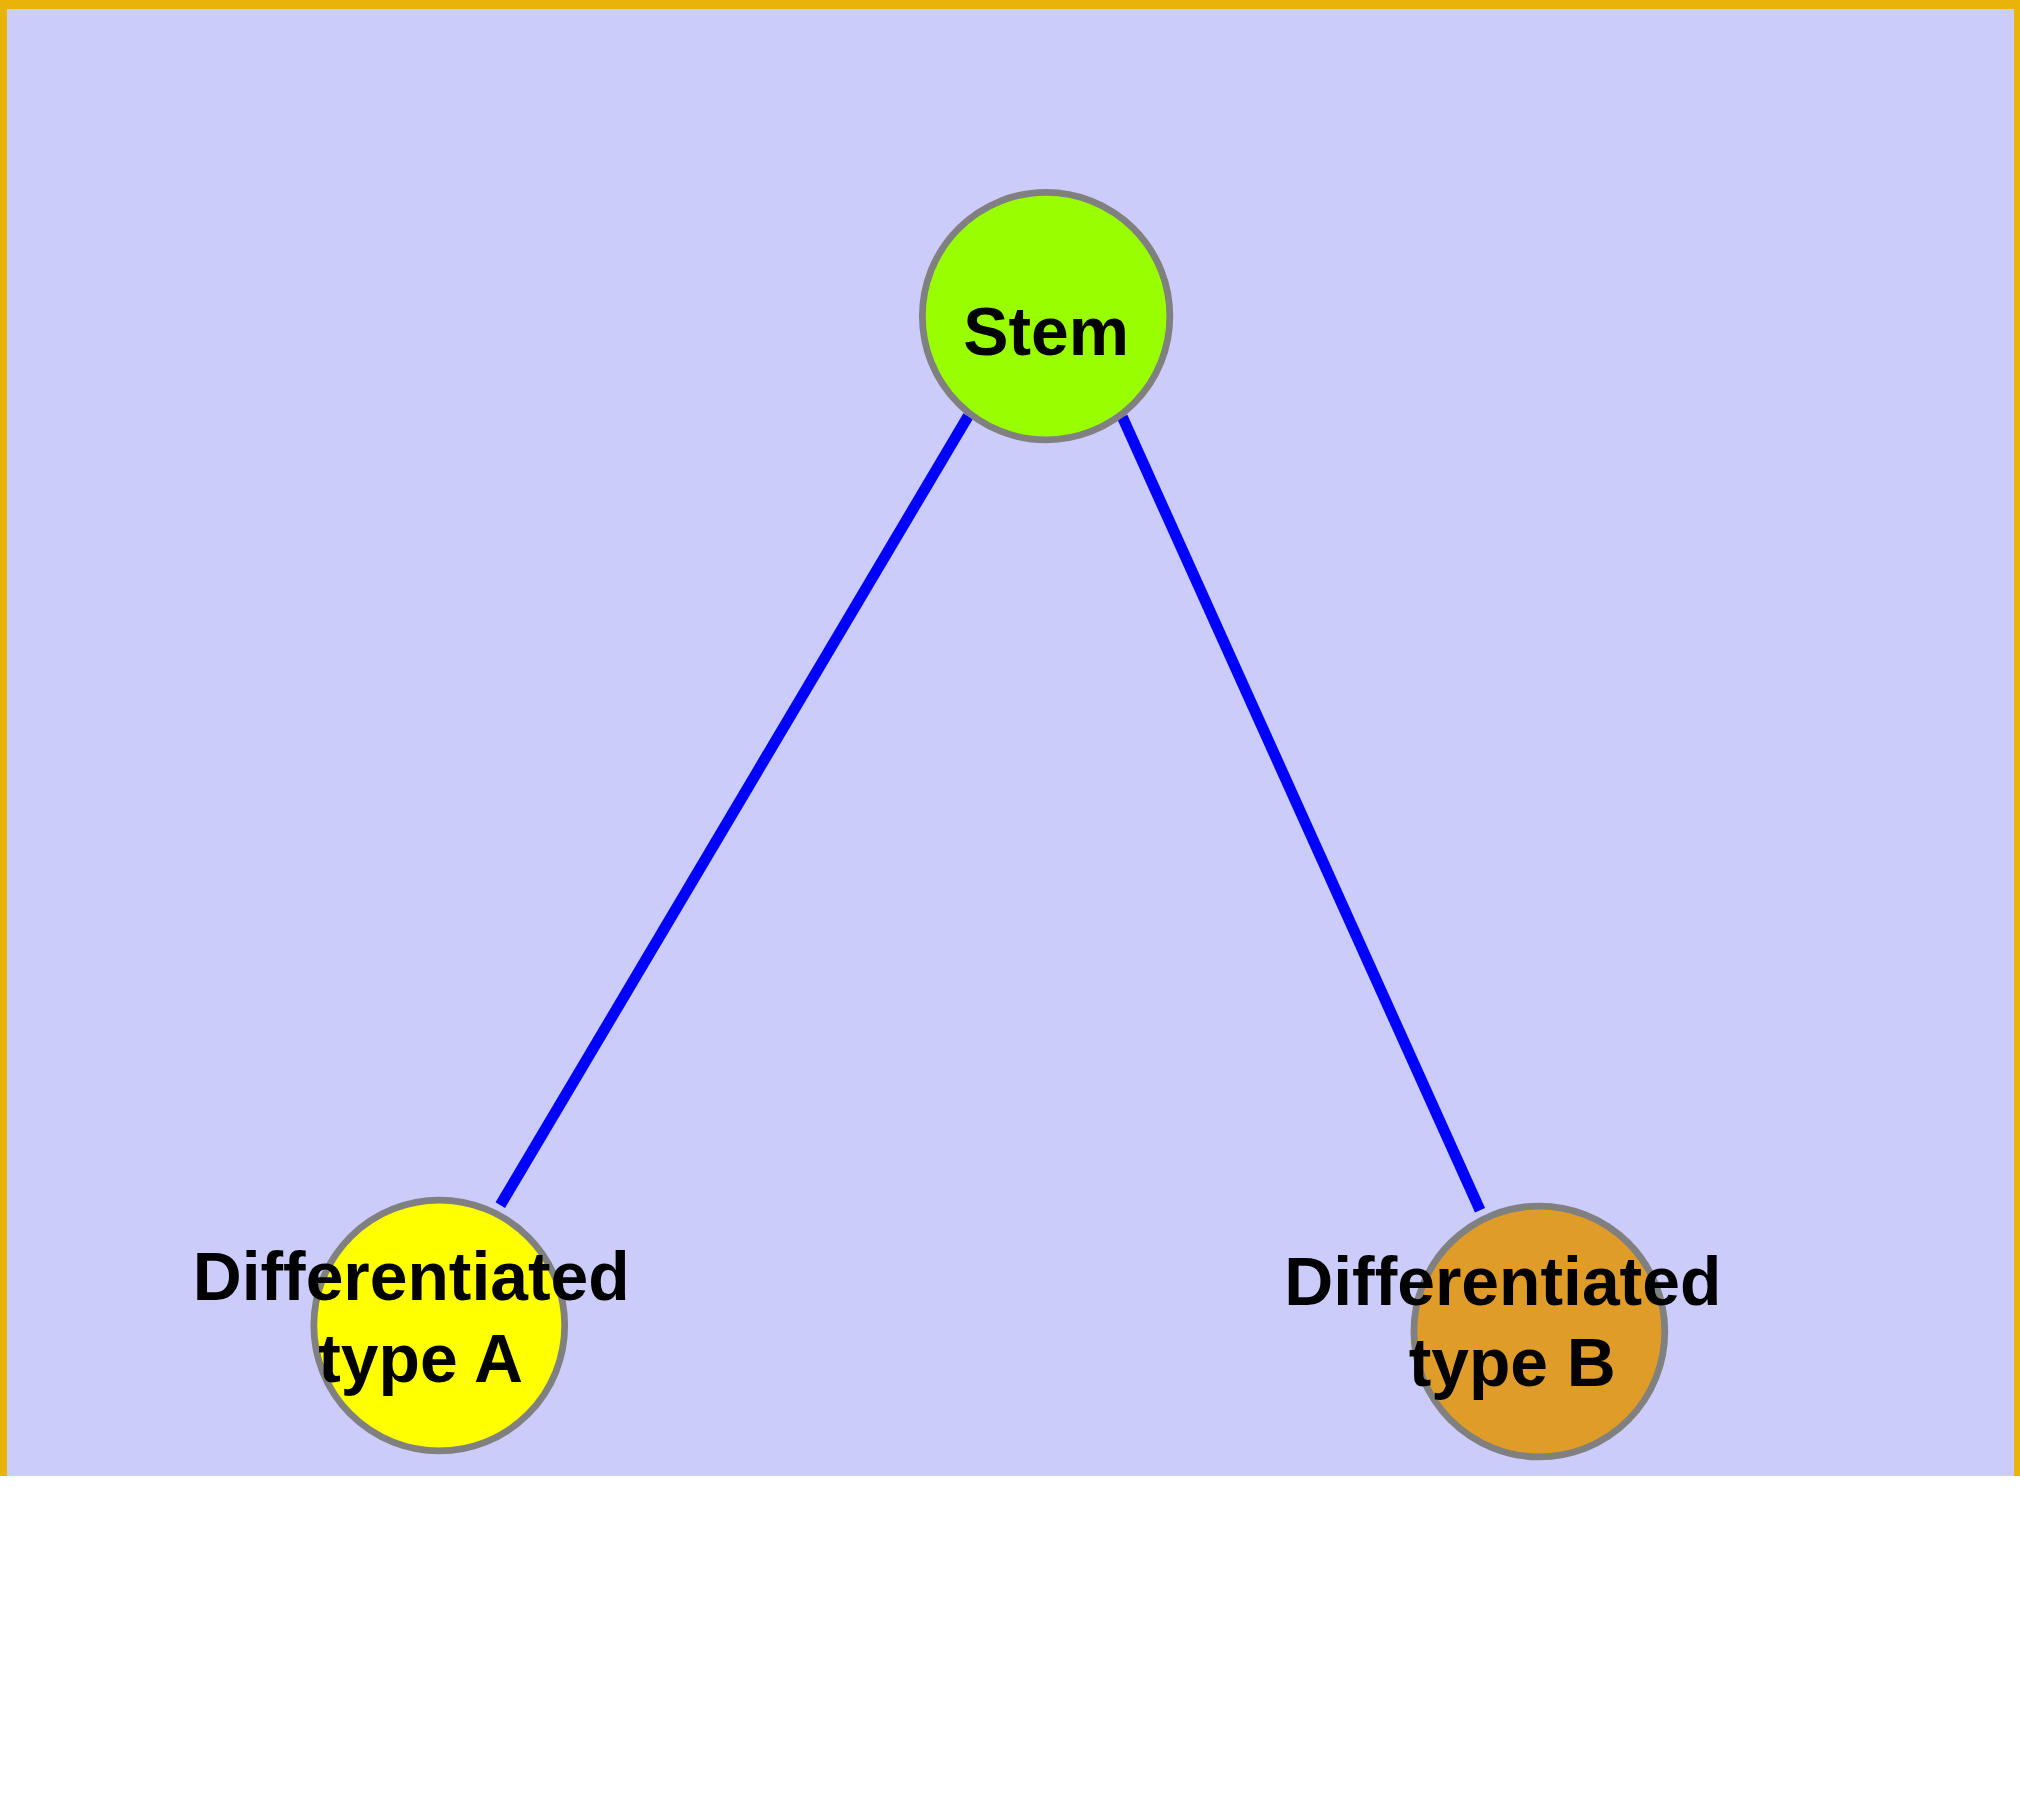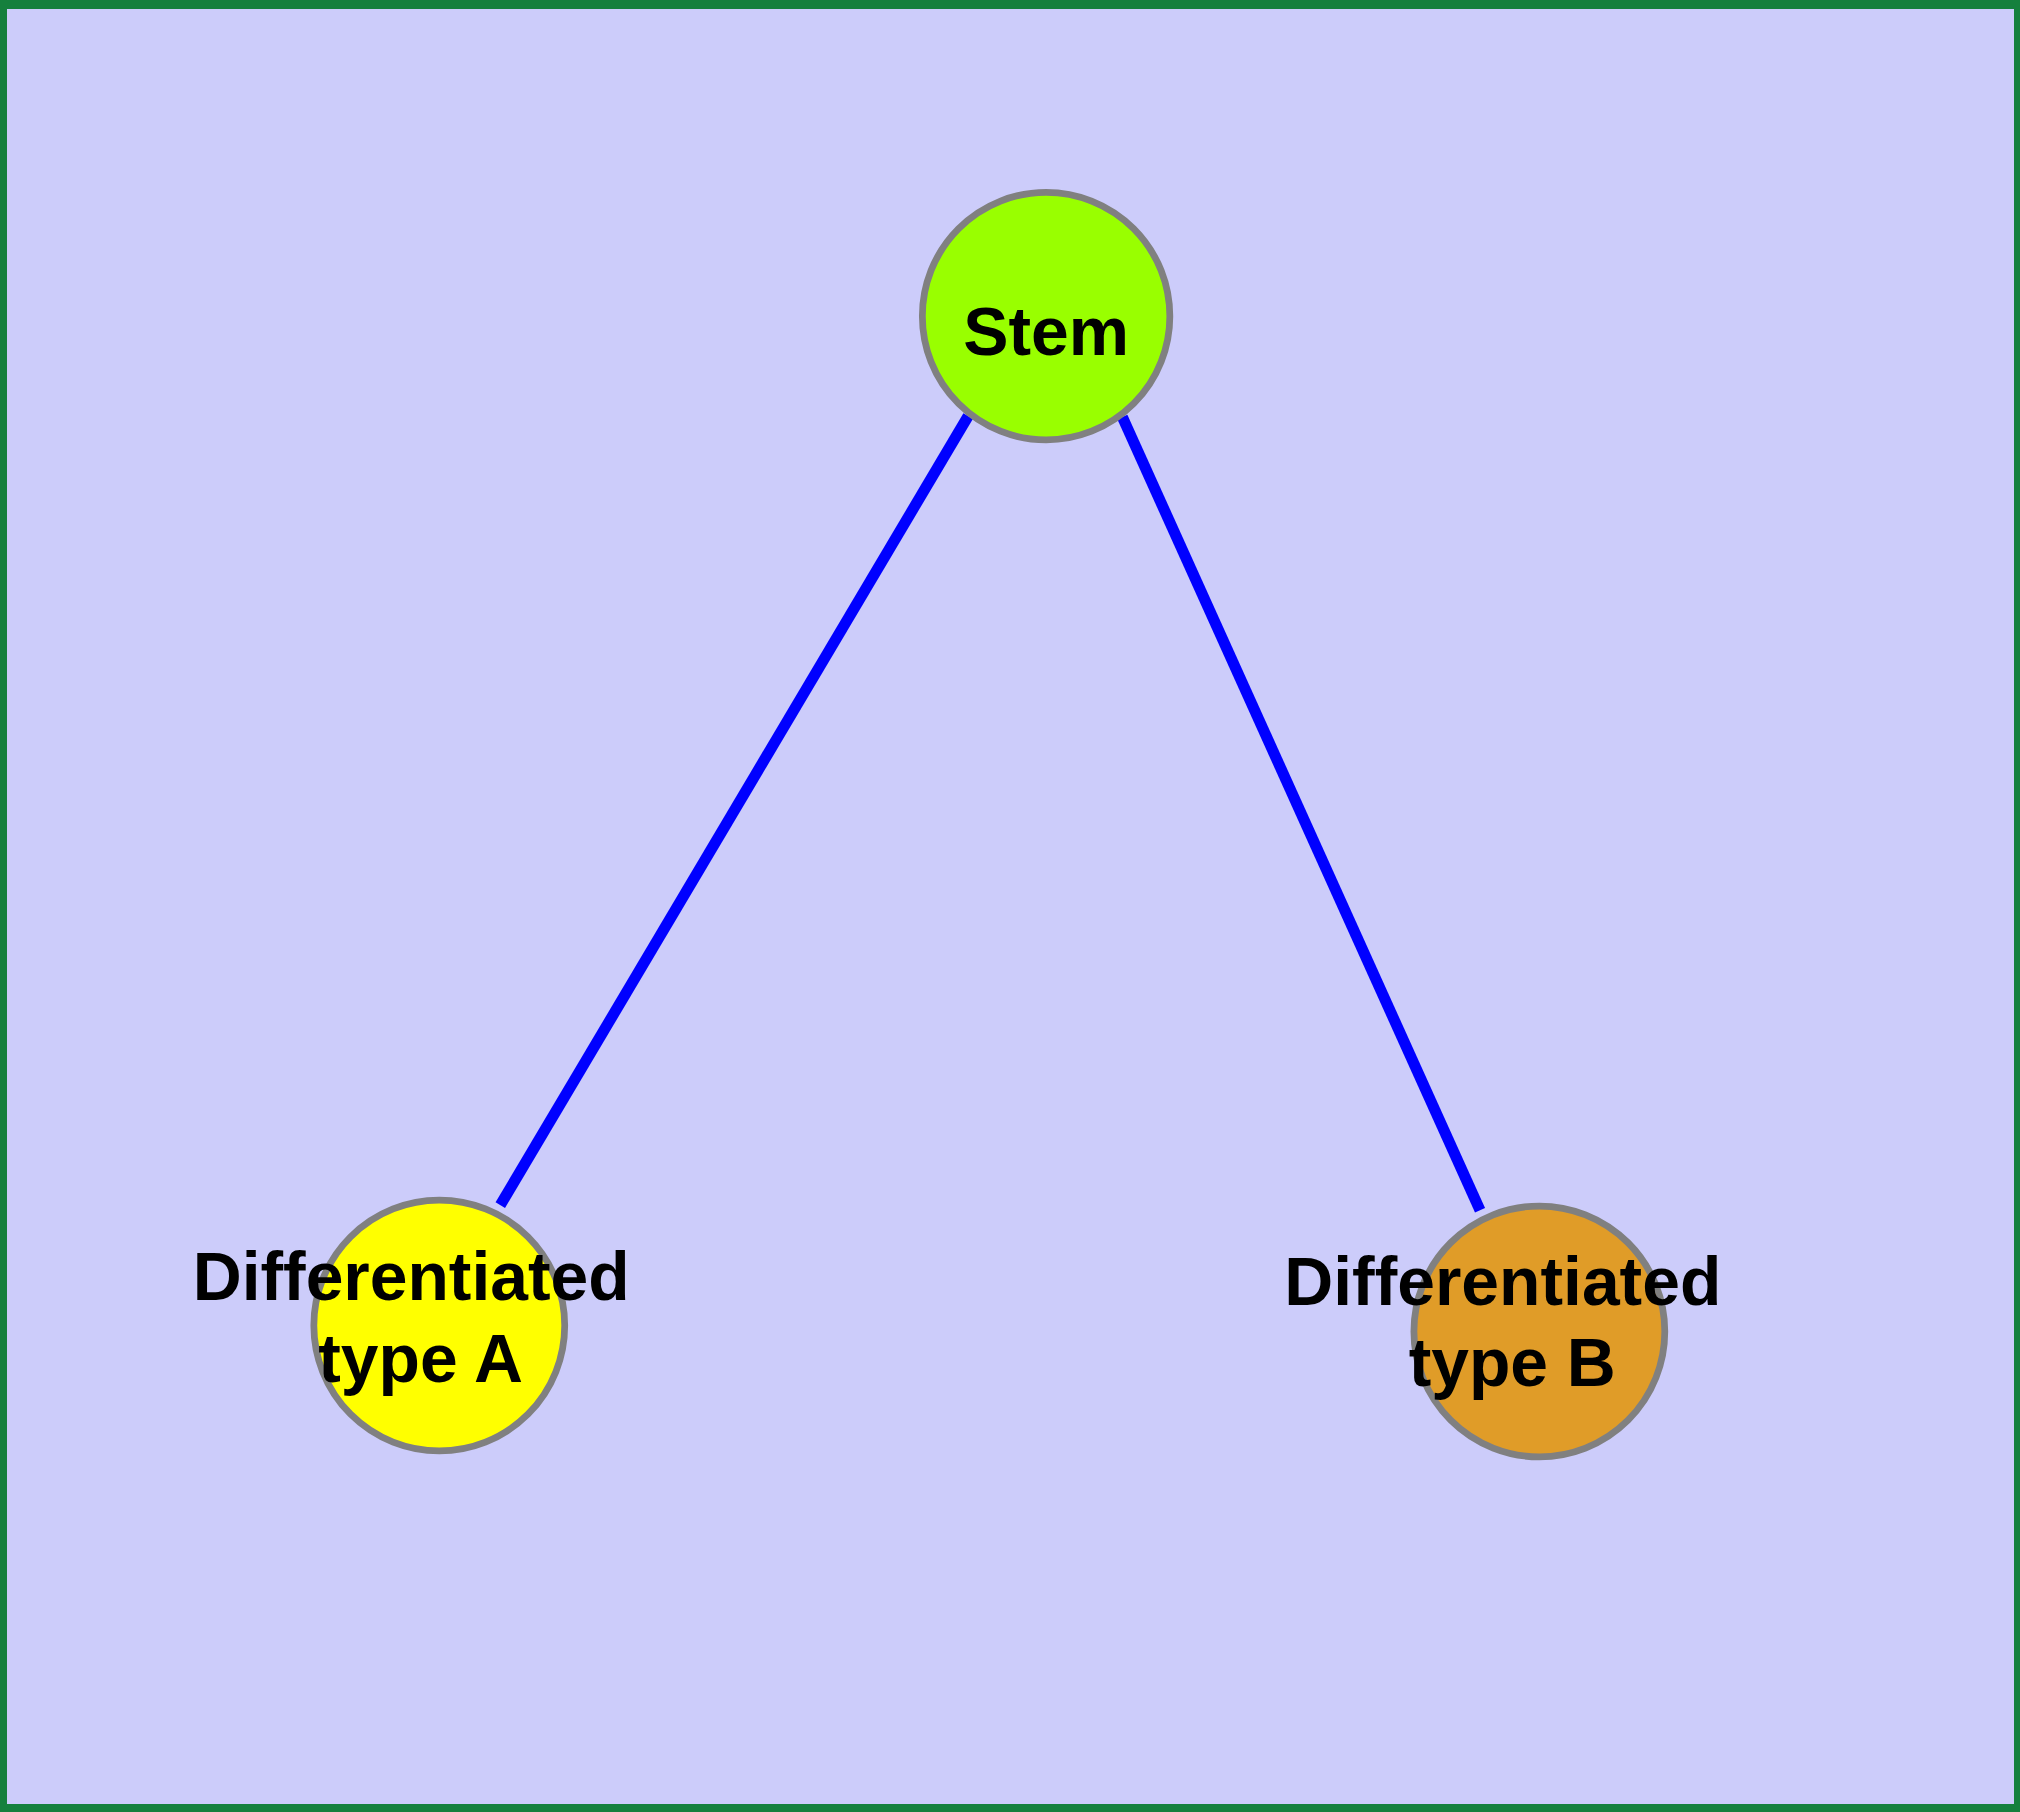--- a/index.html
+++ b/index.html
@@ -3,22 +3,22 @@
 <meta charset="utf-8">
 <style>
   html, body {
     margin: 0;
     padding: 0;
     background: #ffffff;
   }
   #canvas {
     position: relative;
     width: 2021px;
-    height: 1812px;
-    background: #15803d;
+    height: 1476px;
+    background: #eab308;
     overflow: hidden;
     font-family: "Liberation Sans", sans-serif;
   }
   #plot-area {
     position: absolute;
     left: 6.8px;
     top: 8.5px;
     width: 2007px;
     height: 1795px;
     background: #ccccfa;

